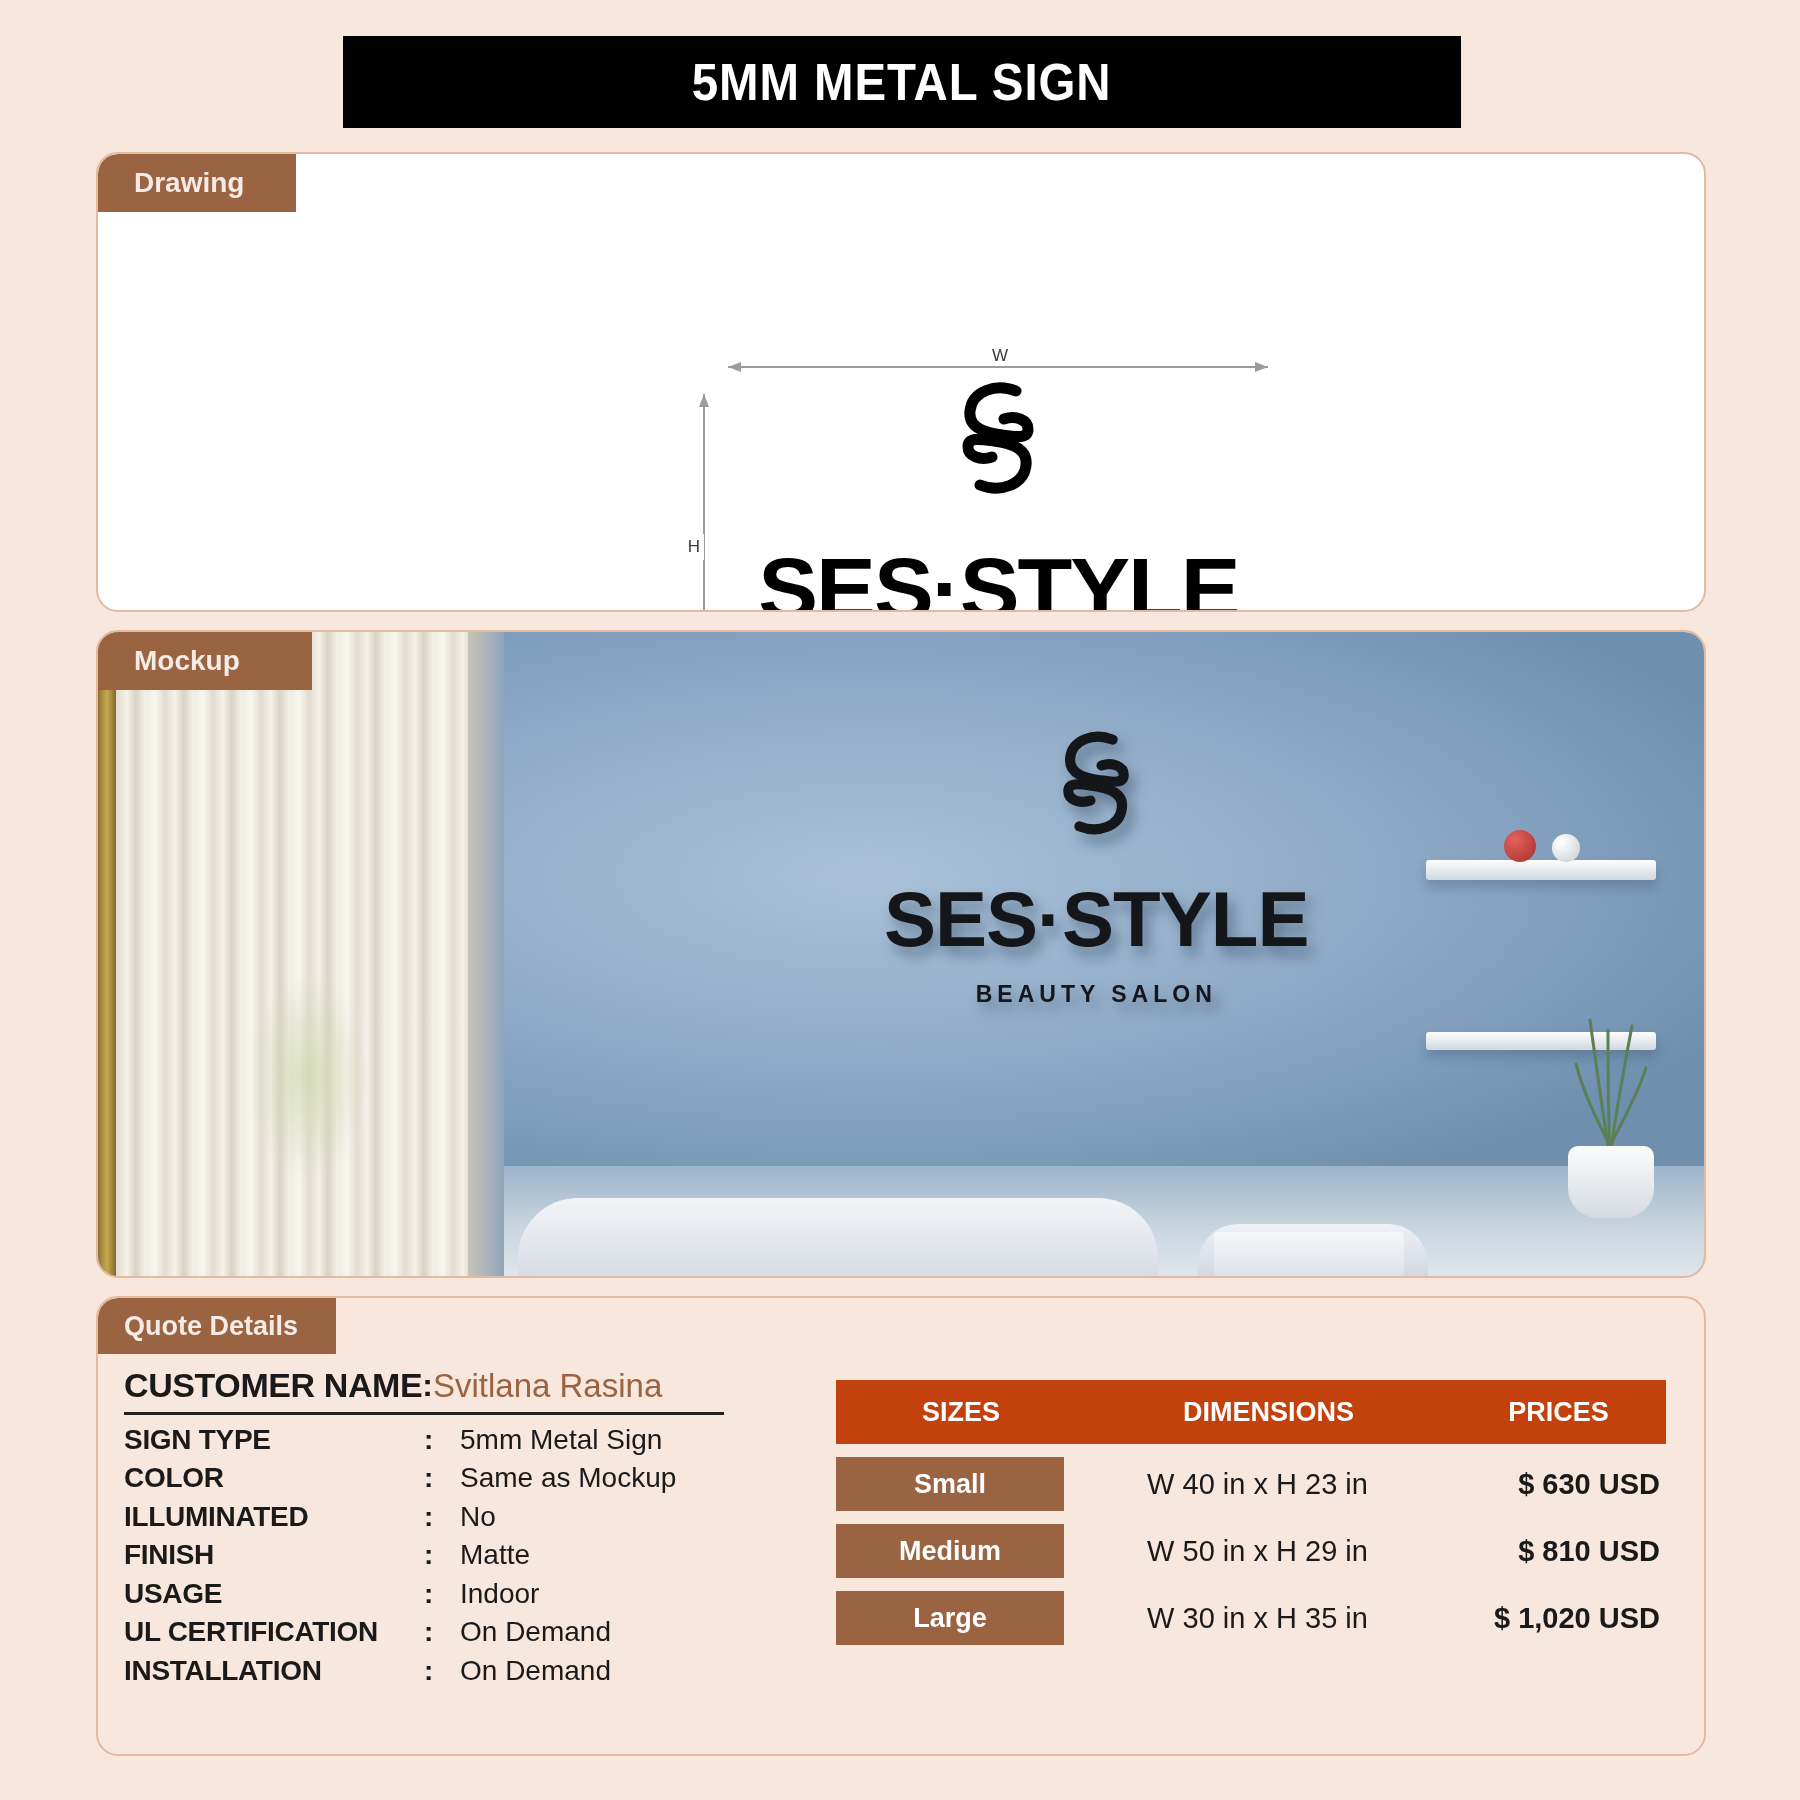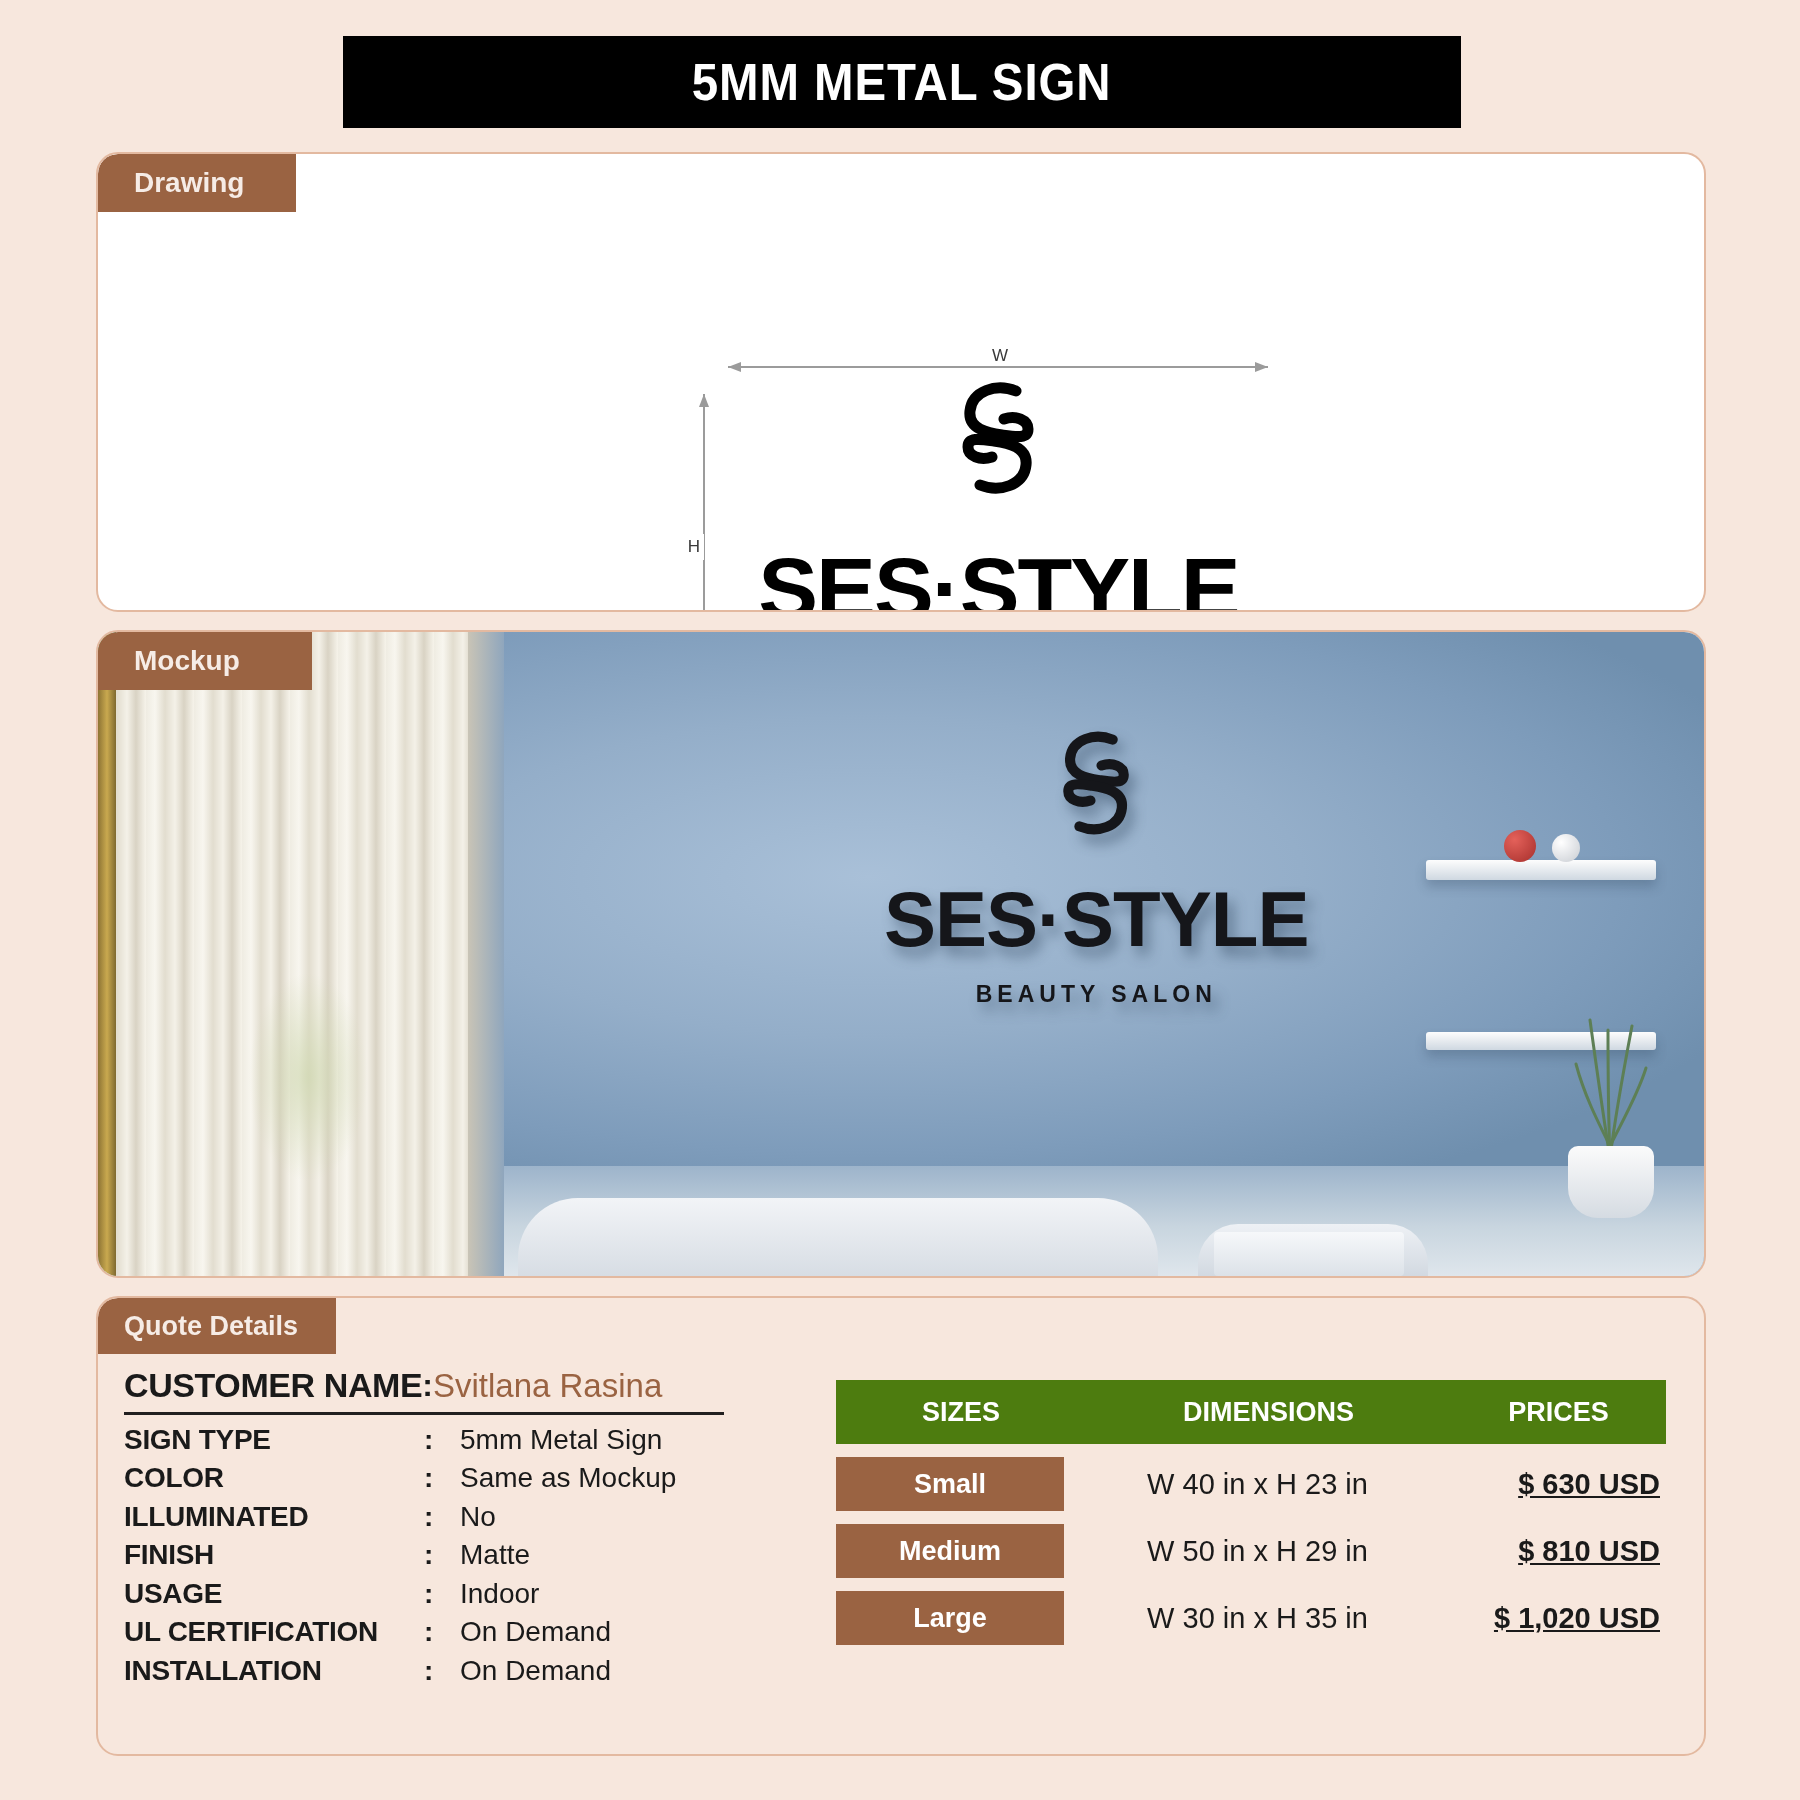--- a/index.html
+++ b/index.html
@@ -191,35 +191,35 @@
   .cust-rule{ height:3px; background:#211f1f; margin:7px 0 6px 0; width:600px; }
 
   .spec-table{ border-collapse:collapse; }
   .spec-table td{ font-size:28px; padding:3px 0; vertical-align:baseline; line-height:1.16; }
   .spec-key{ font-weight:bold; letter-spacing:-0.3px; width:300px; }
   .spec-colon{ width:36px; font-weight:bold; text-align:left; }
   .spec-val{ font-weight:normal; }
 
   
   .price-head{
-    display:flex; background:#4d7c0f; color:#fff; height:64px; align-items:center;
+    display:flex; background:#c2410c; color:#fff; height:64px; align-items:center;
     font-weight:bold; font-size:27px;
   }
   .ph-size{ width:250px; text-align:center; }
   .ph-dim { flex:1;      text-align:center; }
   .ph-price{ width:215px; text-align:center; }
 
   .price-row{ display:flex; align-items:center; margin-top:13px; }
   .pr-size{
     width:228px; height:54px; background:#9a6342; color:#fff;
     display:flex; align-items:center; justify-content:center;
     font-weight:bold; font-size:27px;
   }
   .pr-dim{ flex:1; text-align:center; font-size:29px; }
-  .pr-price{ width:215px; text-align:right; font-size:29px; font-weight:bold; padding-right:6px;text-decoration:underline; }
+  .pr-price{ width:215px; text-align:right; font-size:29px; font-weight:bold; padding-right:6px; }
 </style>
 </head>
 <body>
 
 <div class="page">
 
   <div class="title-banner">
     <span class="txt">5MM METAL SIGN</span>
   </div>
 

